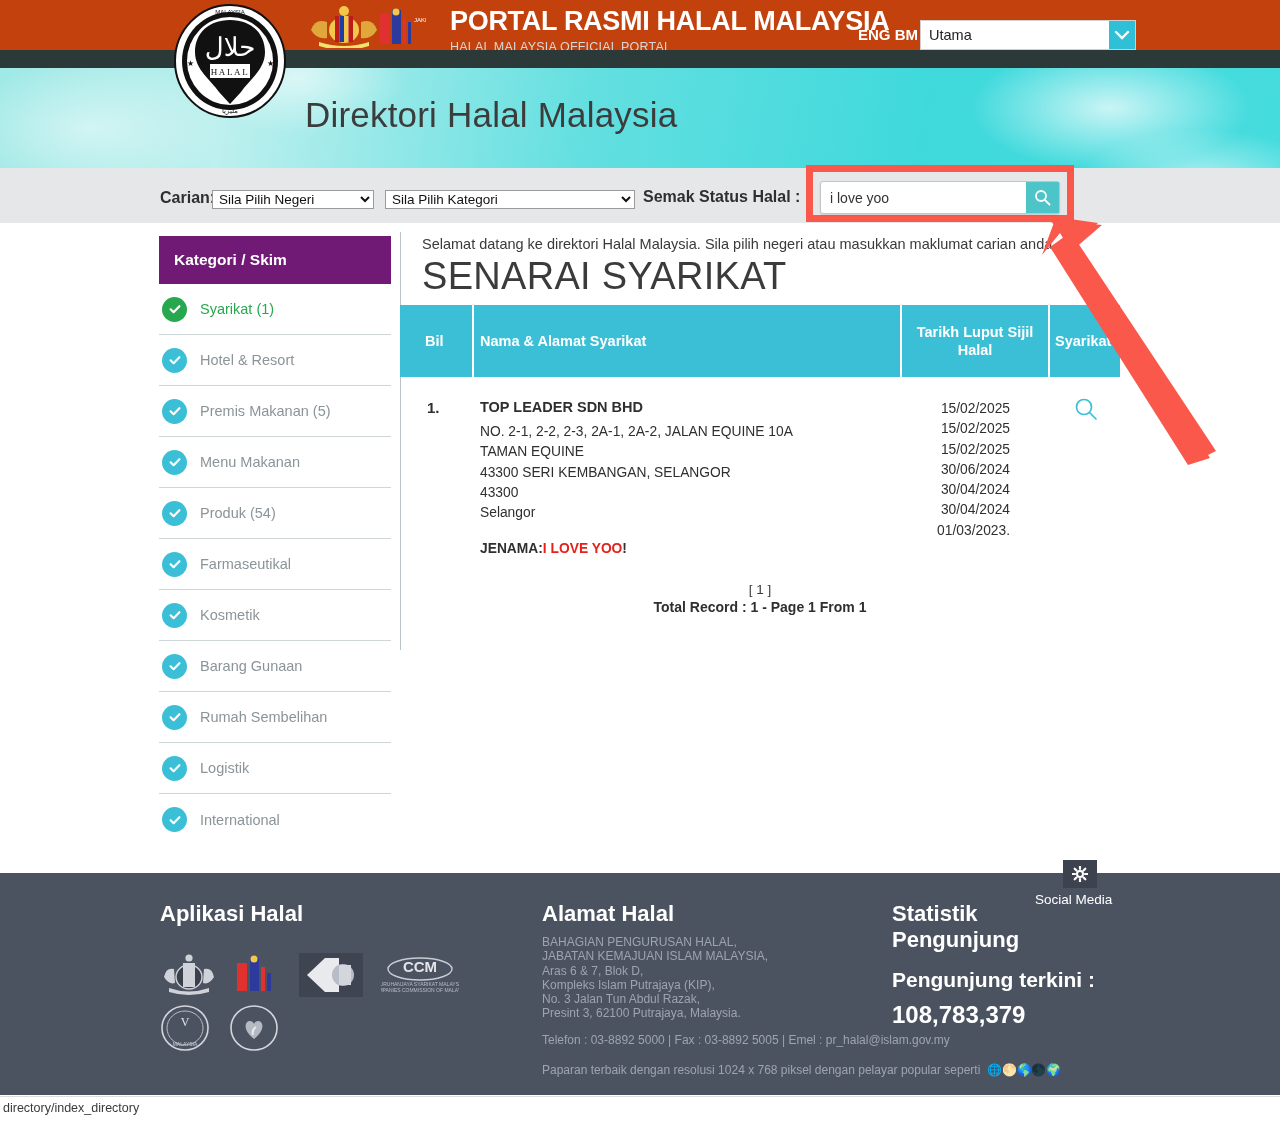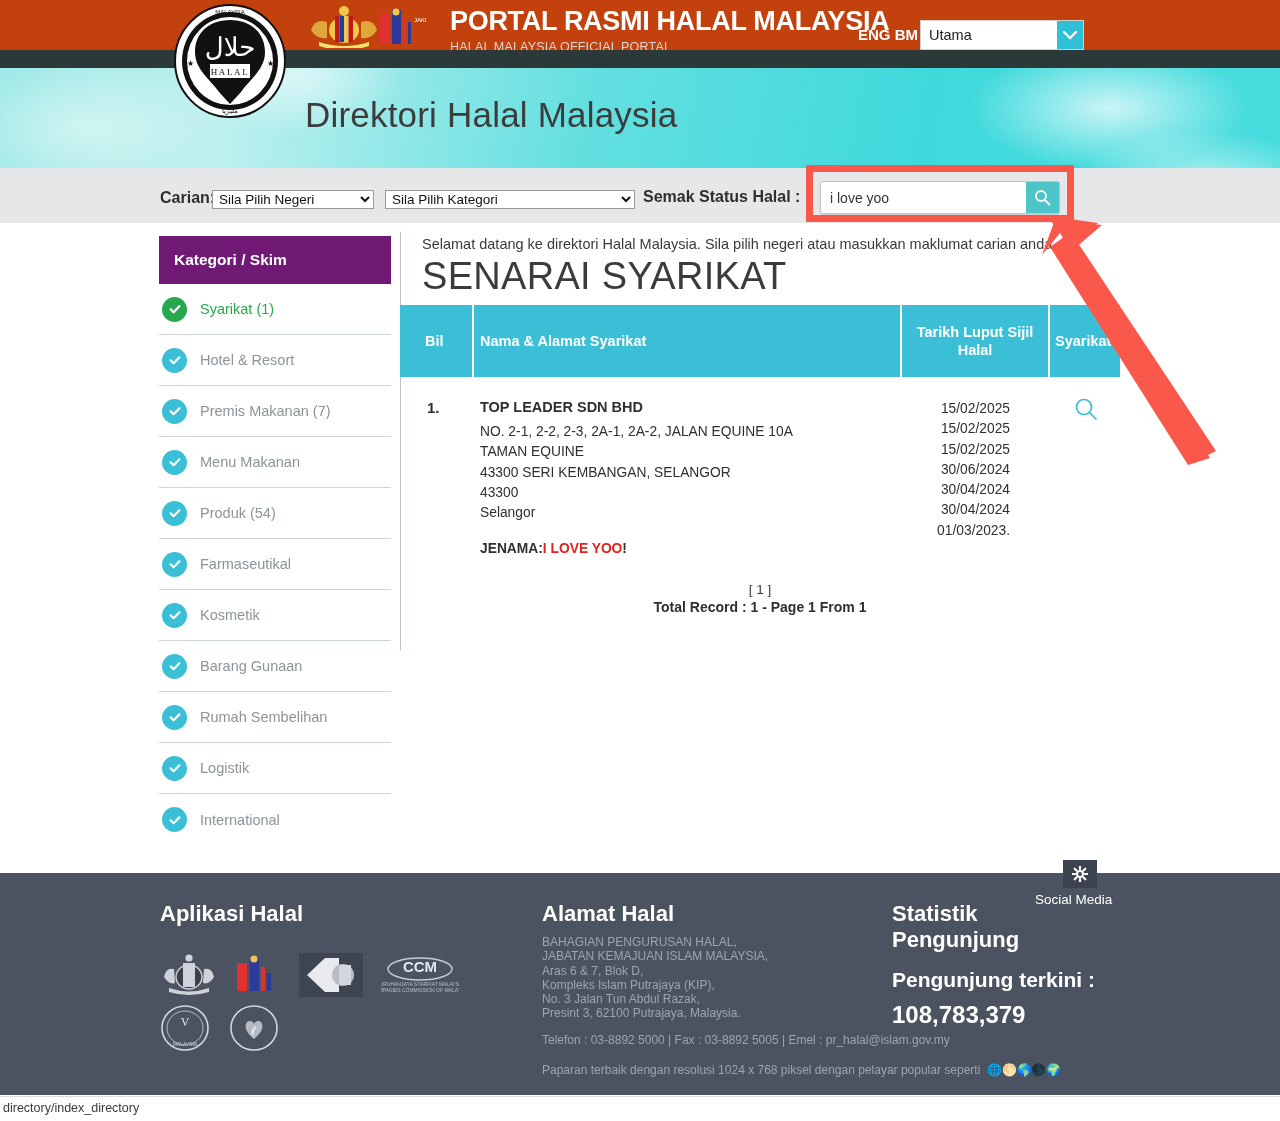--- a/index.html
+++ b/index.html
@@ -34,21 +34,21 @@
   .portal-sub{
     position:absolute; left:450px; top:40px;
     color:#d8d8d8; font-size:12.5px; letter-spacing:0.2px; white-space:nowrap;
   }
   .lang{
     position:absolute; left:858px; top:26px;
     color:#ffffff; font-size:15px; font-weight:bold; white-space:nowrap;
   }
   .lang span{ cursor:pointer; }
   .sel-wrap{
-    position:absolute; left:920px; top:20px; width:164px; height:30px;
+    position:absolute; left:920px; top:20px; width:216px; height:30px;
     background:#ffffff; border:1px solid #cfcfcf;
   }
   .sel-val{
     position:absolute; left:8px; top:6px; font-size:14.5px; color:#222;
   }
   .sel-arrow{
     position:absolute; right:0; top:0; width:26px; height:28px;
     background:#2fc0d8; display:flex; align-items:center; justify-content:center;
   }
   .sel-arrow svg{ display:block; }
@@ -375,21 +375,21 @@
           </svg>
         </span>
         <span class="side-label">Hotel &amp; Resort</span>
       </div>
       <div class="side-item">
         <span class="tick">
           <svg width="14" height="14" viewBox="0 0 14 14">
             <path d="M2.6 7.3 L5.6 10.2 L11.4 4.2" stroke="#ffffff" stroke-width="2.2" fill="none" stroke-linecap="round" stroke-linejoin="round"></path>
           </svg>
         </span>
-        <span class="side-label">Premis Makanan (7)</span>
+        <span class="side-label">Premis Makanan (5)</span>
       </div>
       <div class="side-item">
         <span class="tick">
           <svg width="14" height="14" viewBox="0 0 14 14">
             <path d="M2.6 7.3 L5.6 10.2 L11.4 4.2" stroke="#ffffff" stroke-width="2.2" fill="none" stroke-linecap="round" stroke-linejoin="round"></path>
           </svg>
         </span>
         <span class="side-label">Menu Makanan</span>
       </div>
       <div class="side-item">

